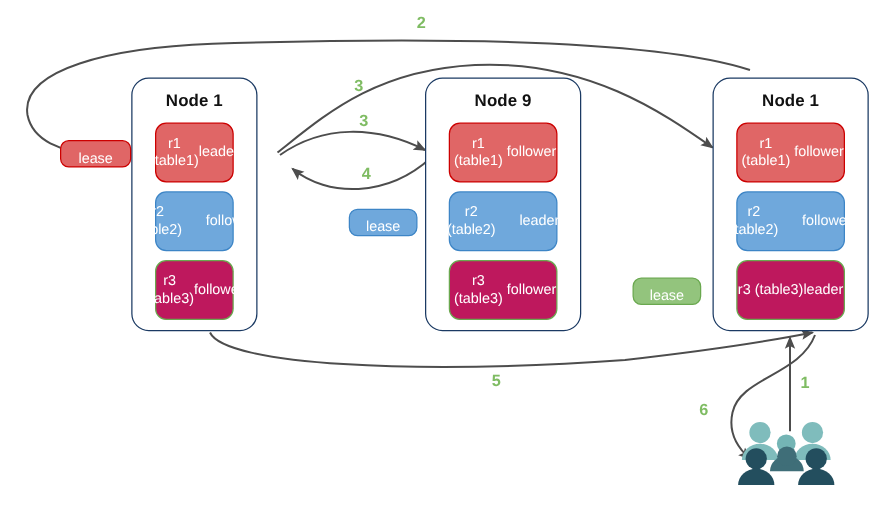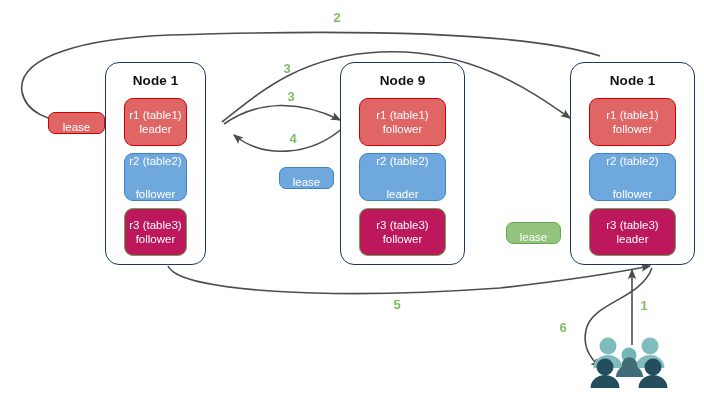--- a/index.html
+++ b/index.html
@@ -42,21 +42,21 @@
     letter-spacing: 0.1px;
   }
   .replica {
     position: absolute;
     left: 18px;
     right: 18px;
     height: 48px;
     border-radius: 9px;
     box-sizing: border-box;
     display: flex;
-    flex-direction: column;
+    flex-direction: row;
     align-items: center;
     justify-content: center;
     color: #ffffff;
     font-size: 11.5px;
     line-height: 14px;
     text-align: center;
   }
   .replica .ln { display: block; }
   .rep-red   { background: #e06666; border: 1.5px solid #cc0000; }
   .rep-blue  { background: #6fa8dc; border: 1.5px solid #3d85c6; gap: 19px; }

